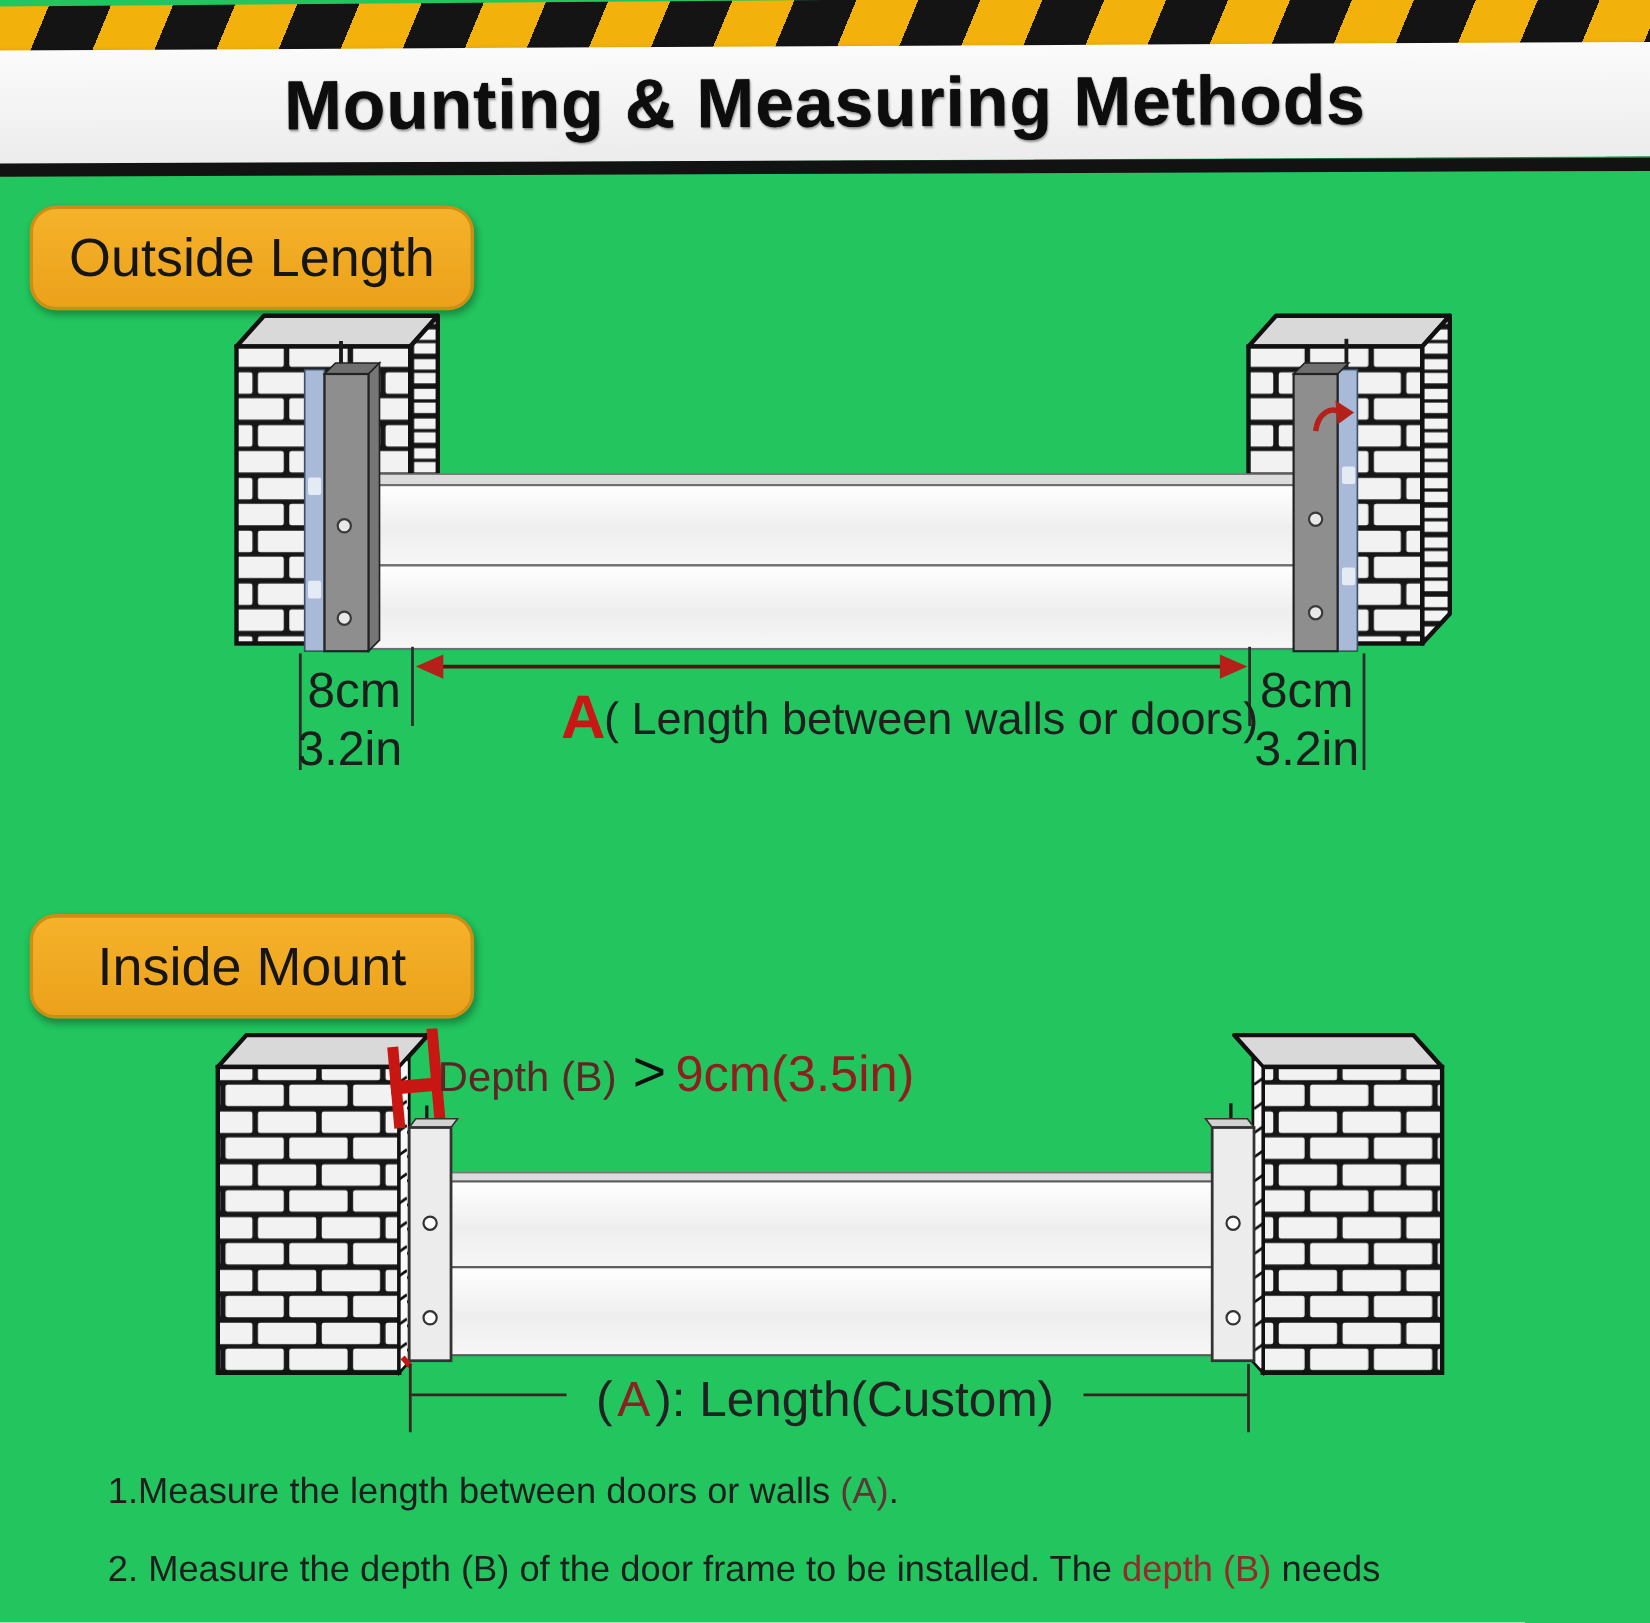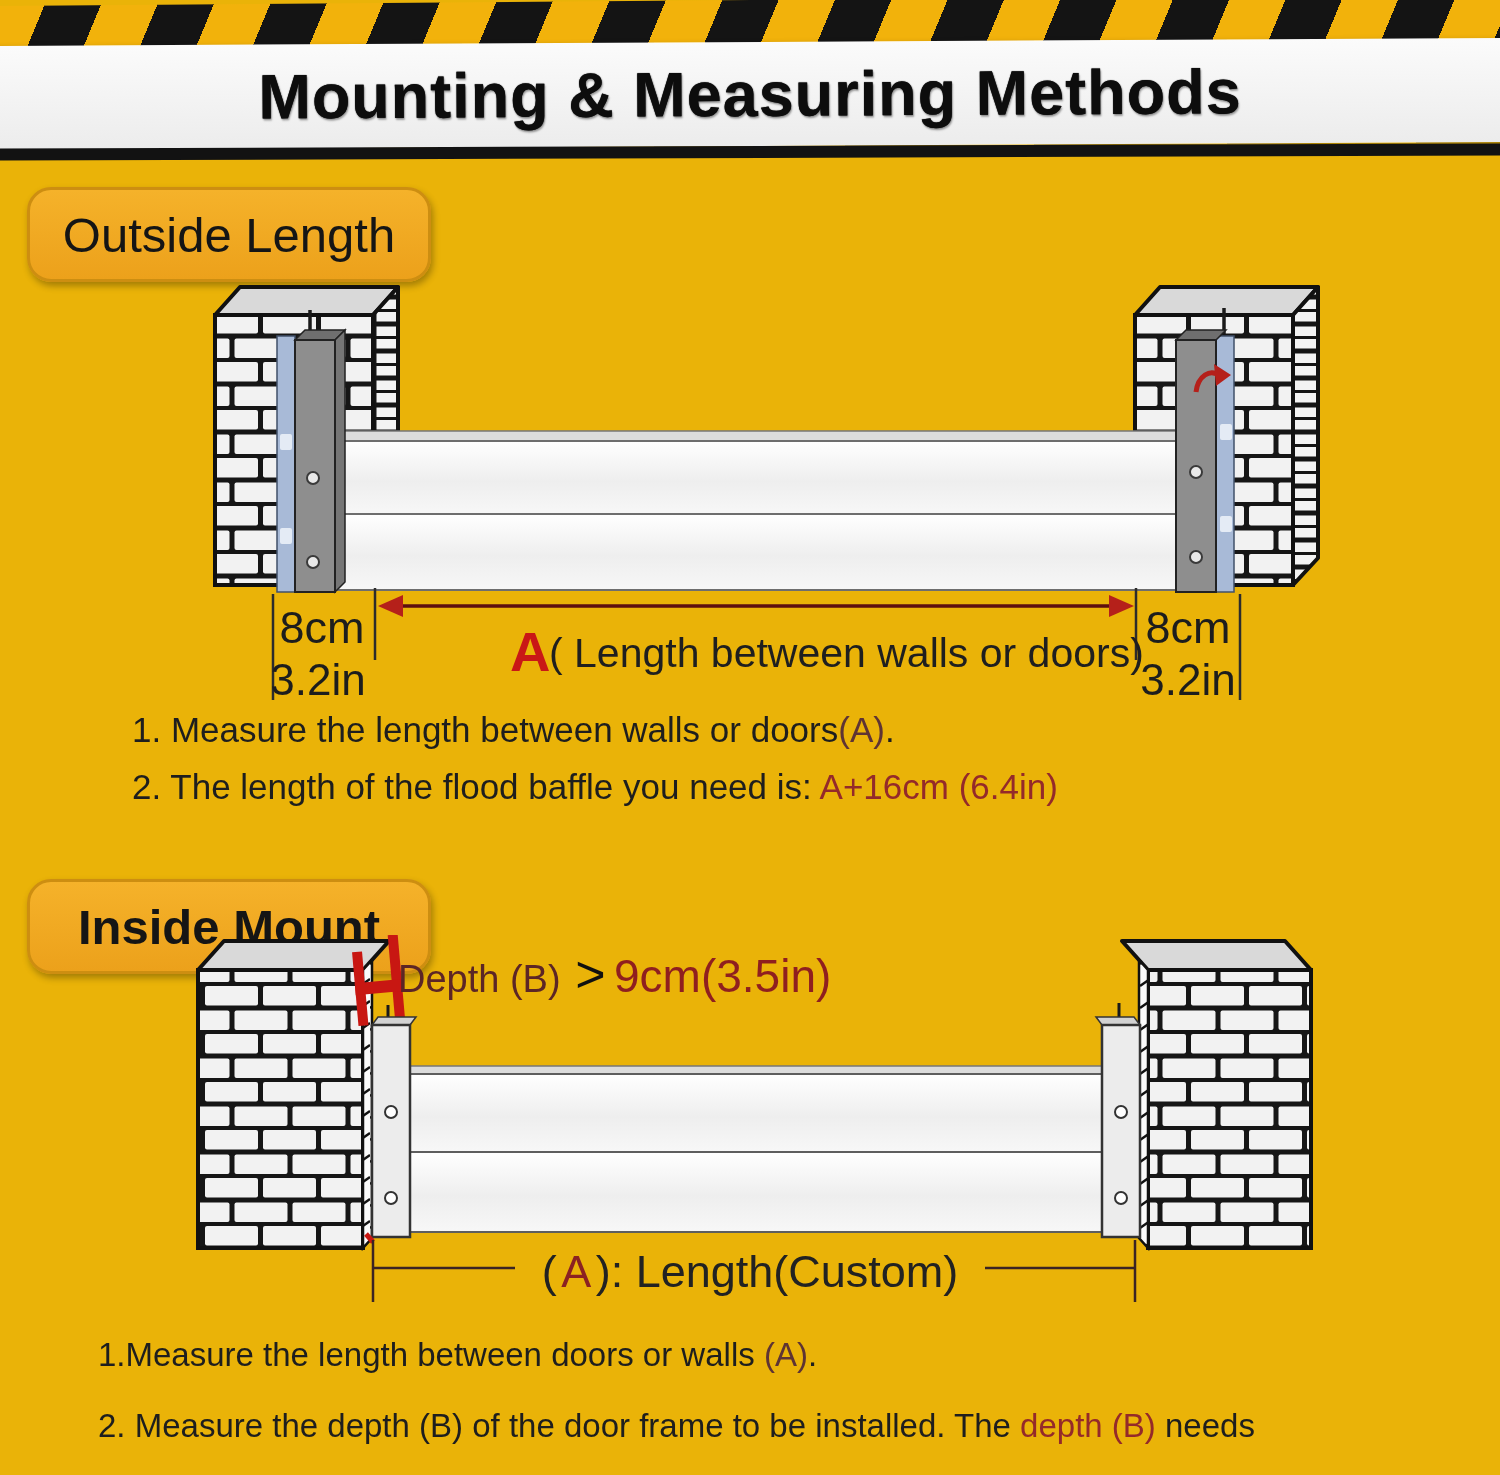--- a/index.html
+++ b/index.html
@@ -1,16 +1,16 @@
 <!DOCTYPE html>
 <html><head>
 <meta charset="utf-8">
 <style>
   html,body{margin:0;padding:0;background:#ffffff;}
-  .page{position:relative;width:1500px;height:1475px;background:#eab308;overflow:hidden;
+  .page{position:relative;width:1500px;height:1475px;background:#22c55e;overflow:hidden;
         font-family:"Liberation Sans", sans-serif;}
 
   
   .hazard-band{position:absolute;left:-12px;top:0;width:1524px;height:54px;
     background:repeating-linear-gradient(113deg,#f2b20b 0 52px,#141414 52px 104px);
     transform:rotate(-0.45deg);}
   .title-banner{position:absolute;left:-10px;top:42px;width:1520px;height:104px;
     background:linear-gradient(#fbfbfb,#ececec);
     box-shadow:0 3px 6px rgba(0,0,0,.35);
     transform:rotate(-0.3deg);
@@ -21,21 +21,21 @@
     background:#121212;transform:rotate(-0.2deg);}
 
   
   .badge{position:absolute;left:27px;width:398px;height:89px;
     background:linear-gradient(#f5b22a,#eca11b);
     border:3px solid #cd8e11;border-radius:24px;
     box-shadow:2px 4px 7px rgba(0,0,0,.3);
     display:flex;align-items:center;justify-content:center;
     font-size:49px;color:#151515;}
   .badge-outside{top:187px;}
-  .badge-inside{top:879px;font-weight:bold;}
+  .badge-inside{top:831px;}
 
   
   .diagram{position:absolute;left:0;width:1500px;}
   .diagram-outside{top:280px;height:430px;}
   .diagram-inside{top:935px;height:372px;}
   svg text{font-family:"Liberation Sans", sans-serif;}
   .dimtext{font-size:45px;fill:#1d1d1d;}
   .dimtext-small{font-size:44px;fill:#1d1d1d;}
   .a-red{font-size:56px;font-weight:bold;fill:#c91716;}
   .arrow-label{font-size:41px;fill:#1f1f1f;}
@@ -144,24 +144,20 @@
       <polygon points="1134,606 1109,595 1109,617" fill="#b5201a"></polygon>
       <text x="322" y="643" text-anchor="middle" class="dimtext">8cm</text>
       <text x="318" y="695" text-anchor="middle" class="dimtext-small">3.2in</text>
       <text x="1188" y="643" text-anchor="middle" class="dimtext">8cm</text>
       <text x="1188" y="695" text-anchor="middle" class="dimtext-small">3.2in</text>
       <text x="510" y="671" class="a-red">A</text>
       <text x="549" y="667" class="arrow-label">( Length between walls or doors)</text>
     </g>
   </svg>
 
-  <div class="steps steps-outside">
-    <div class="step"><span>1. Measure the length between walls or doors</span><span class="accent-mild">(A)</span><span>.</span></div>
-    <div class="step"><span>2. The length of the flood baffle you need is: </span><span class="accent">A+16cm (6.4in)</span></div>
-  </div>
 
   <div class="badge badge-inside">Inside Mount</div>
 
   <svg class="diagram diagram-inside" viewBox="0 935 1500 372" xmlns="http://www.w3.org/2000/svg">
 
     <g>
       <polygon points="198,970 363,970 389,941 224,941" fill="#d9d9d9" stroke="#111" stroke-width="4" stroke-linejoin="round"></polygon>
       <rect x="198" y="970" width="165" height="278" fill="url(#brick)" stroke="#111" stroke-width="4"></rect>
       <polygon points="363,970 372,960 372,1238 363,1248" fill="url(#hatch)" stroke="#111" stroke-width="2.5"></polygon>
     </g>

